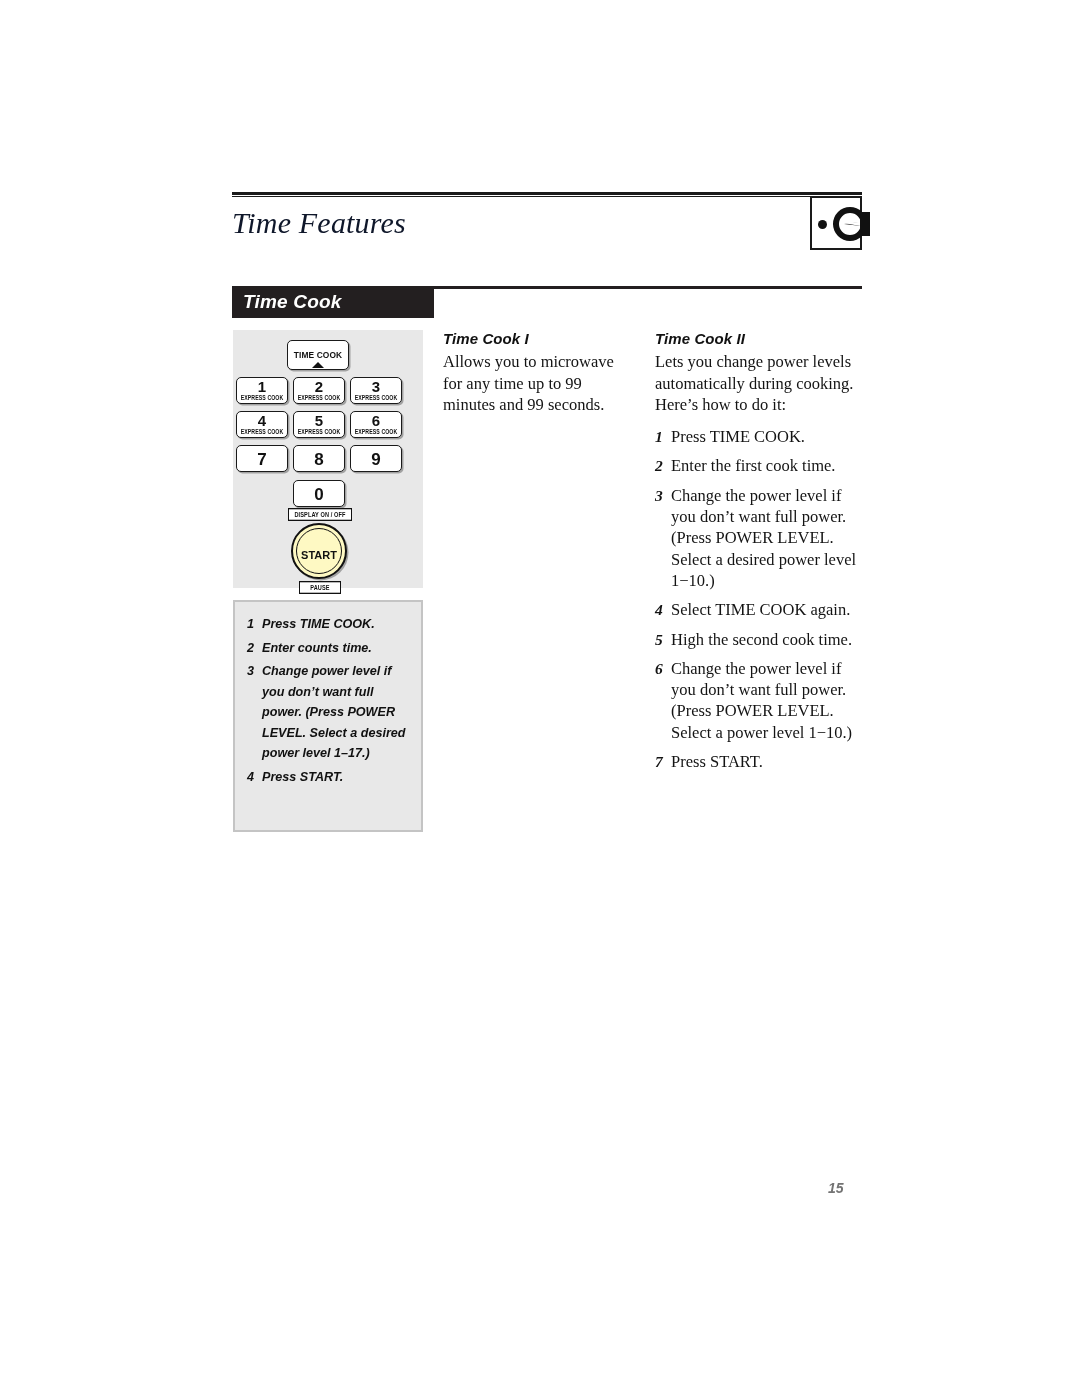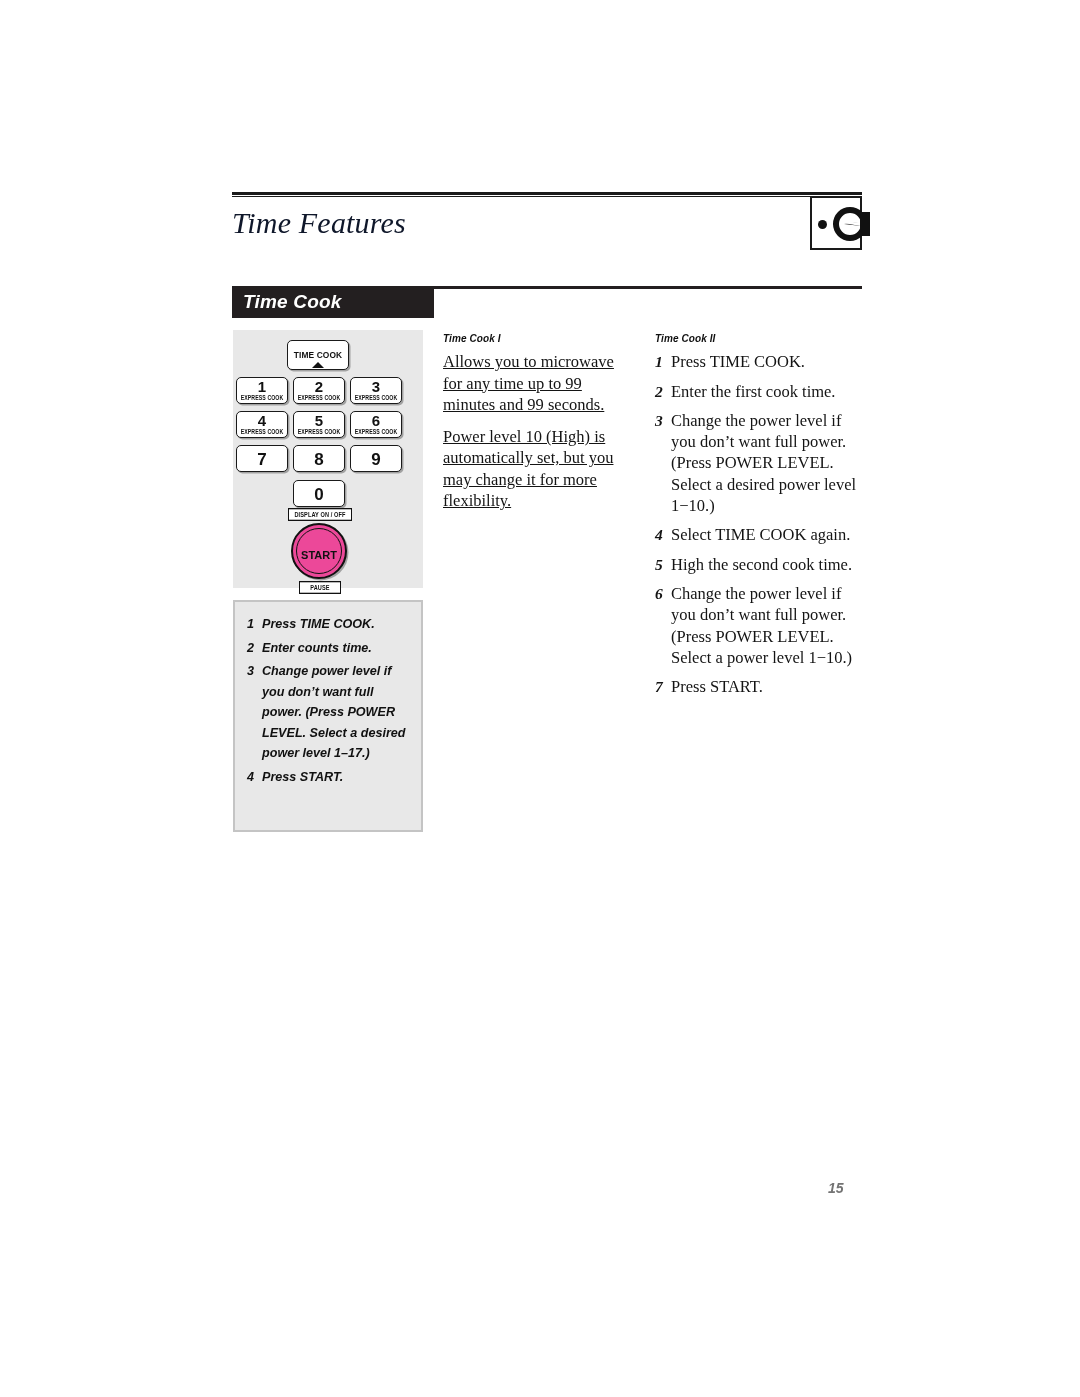--- a/index.html
+++ b/index.html
@@ -196,21 +196,21 @@
     letter-spacing: 0.1px;
   }
 
   #key-start {
     position: absolute;
     left: 58px;
     top: 193px;
     width: 56px;
     height: 56px;
     border-radius: 50%;
-    background: #ec4899;
+    background: #fef9c3;
     border: 2.2px solid #111;
     box-sizing: border-box;
     box-shadow: 1.5px 1.5px 0 rgba(0,0,0,0.30);
   }
   #key-start-inner {
     position: absolute;
     left: 3px; top: 3px; right: 3px; bottom: 3px;
     border-radius: 50%;
     border: 1.2px solid #111;
   }
@@ -279,26 +279,26 @@
     line-height: 21.3px;
     color: #141414;
   }
   #col-mid  { left: 443px; top: 328px; width: 192px; }
   #col-right{ left: 655px; top: 328px; width: 205px; }
 
   .col-head {
     font-family: "Liberation Sans", sans-serif;
     font-weight: bold;
     font-style: italic;
-    font-size: 10px;
+    font-size: 15px;
     color: #111;
     margin-bottom: 2px;
     letter-spacing: 0.1px;
   }
-  .para { margin: 0 0 11px 0; text-decoration: underline; }
+  .para { margin: 0 0 11px 0; }
   .para.last { margin-bottom: 0; }
 
   .num-row {
     display: flex;
     margin-bottom: 8px;
   }
   .num-row .n {
     flex: 0 0 16px;
     width: 16px;
     font-family: "Liberation Serif", serif;
@@ -413,25 +413,25 @@
   </div>
   <div class="step-row">
     <span class="step-num">4</span>
     <span class="step-text">Press START.</span>
   </div>
 </div>
 
 <div class="body-col" id="col-mid">
   <div class="col-head">Time Cook I</div>
   <p class="para">Allows you to microwave for any time up to 99 minutes and 99 seconds.</p>
-  <p class="para">Power level 10 (High) is automatically set, but you may change it for more flexibility.</p>
 </div>
 
 <div class="body-col" id="col-right">
   <div class="col-head">Time Cook II</div>
+  <p class="para">Lets you change power levels automatically during cooking. Here’s how to do it:</p>
 
   <div class="num-row">
     <span class="n">1</span>
     <span class="t">Press TIME COOK.</span>
   </div>
   <div class="num-row">
     <span class="n">2</span>
     <span class="t">Enter the first cook time.</span>
   </div>
   <div class="num-row">

